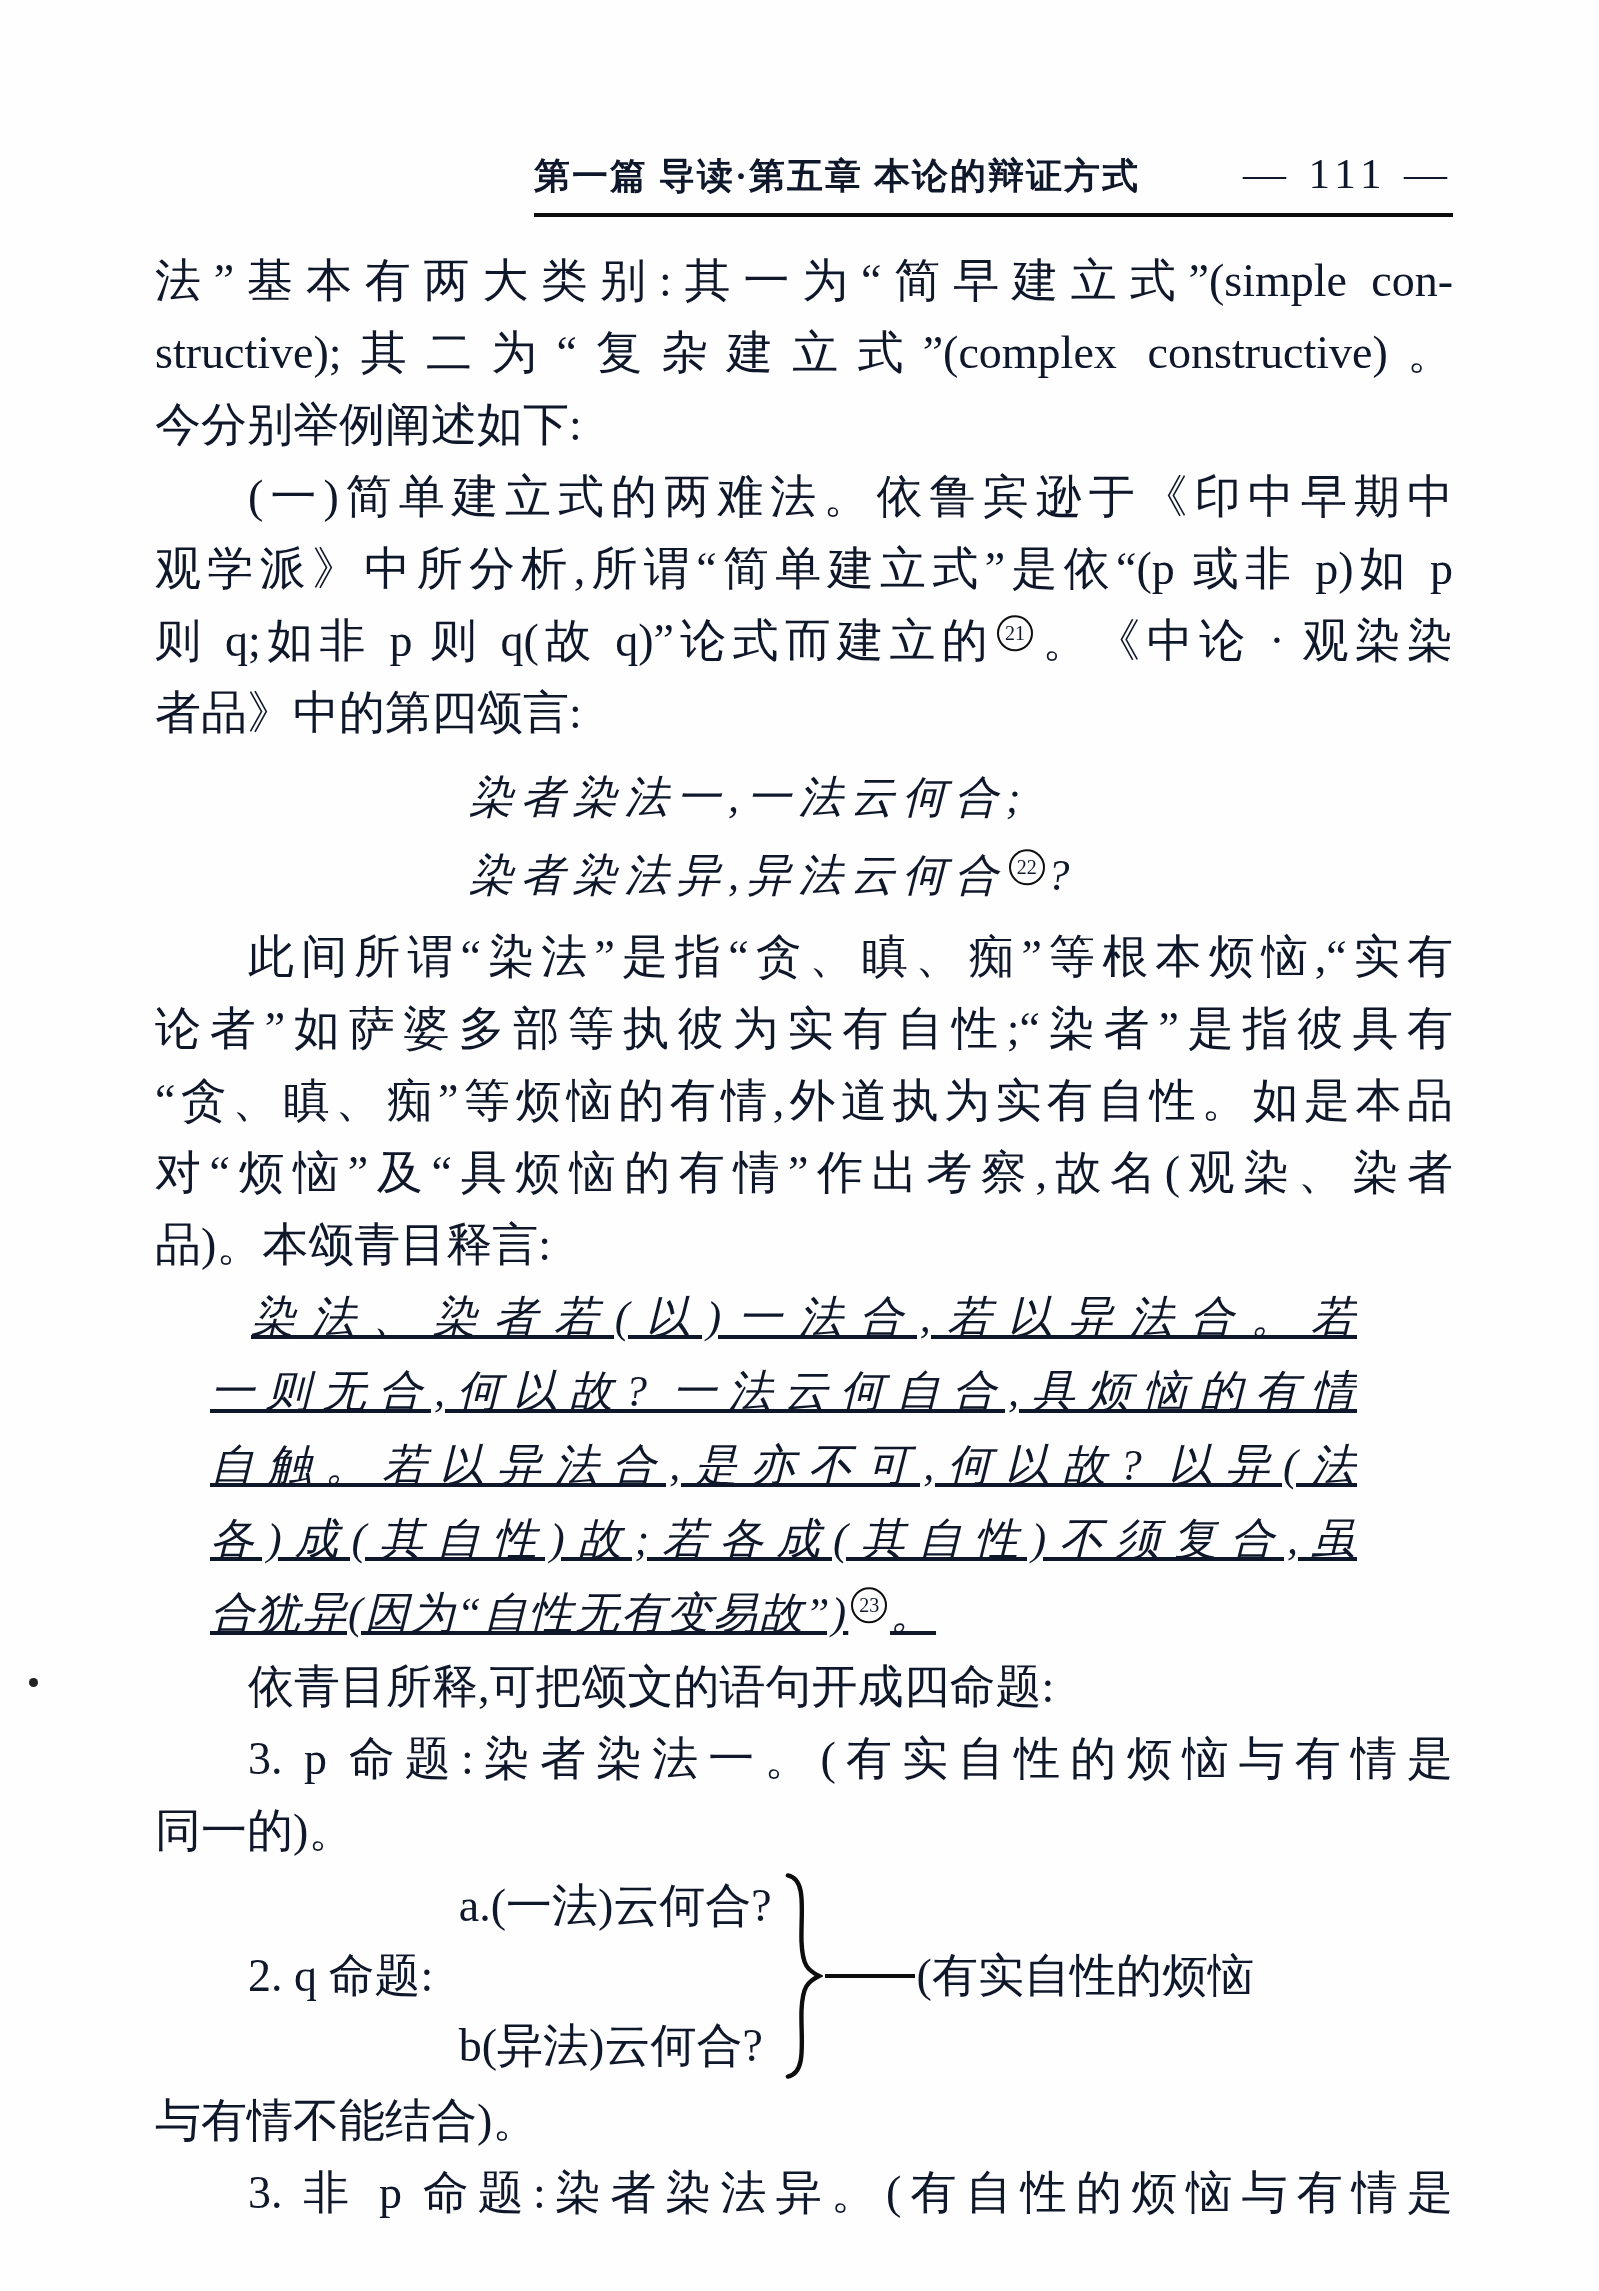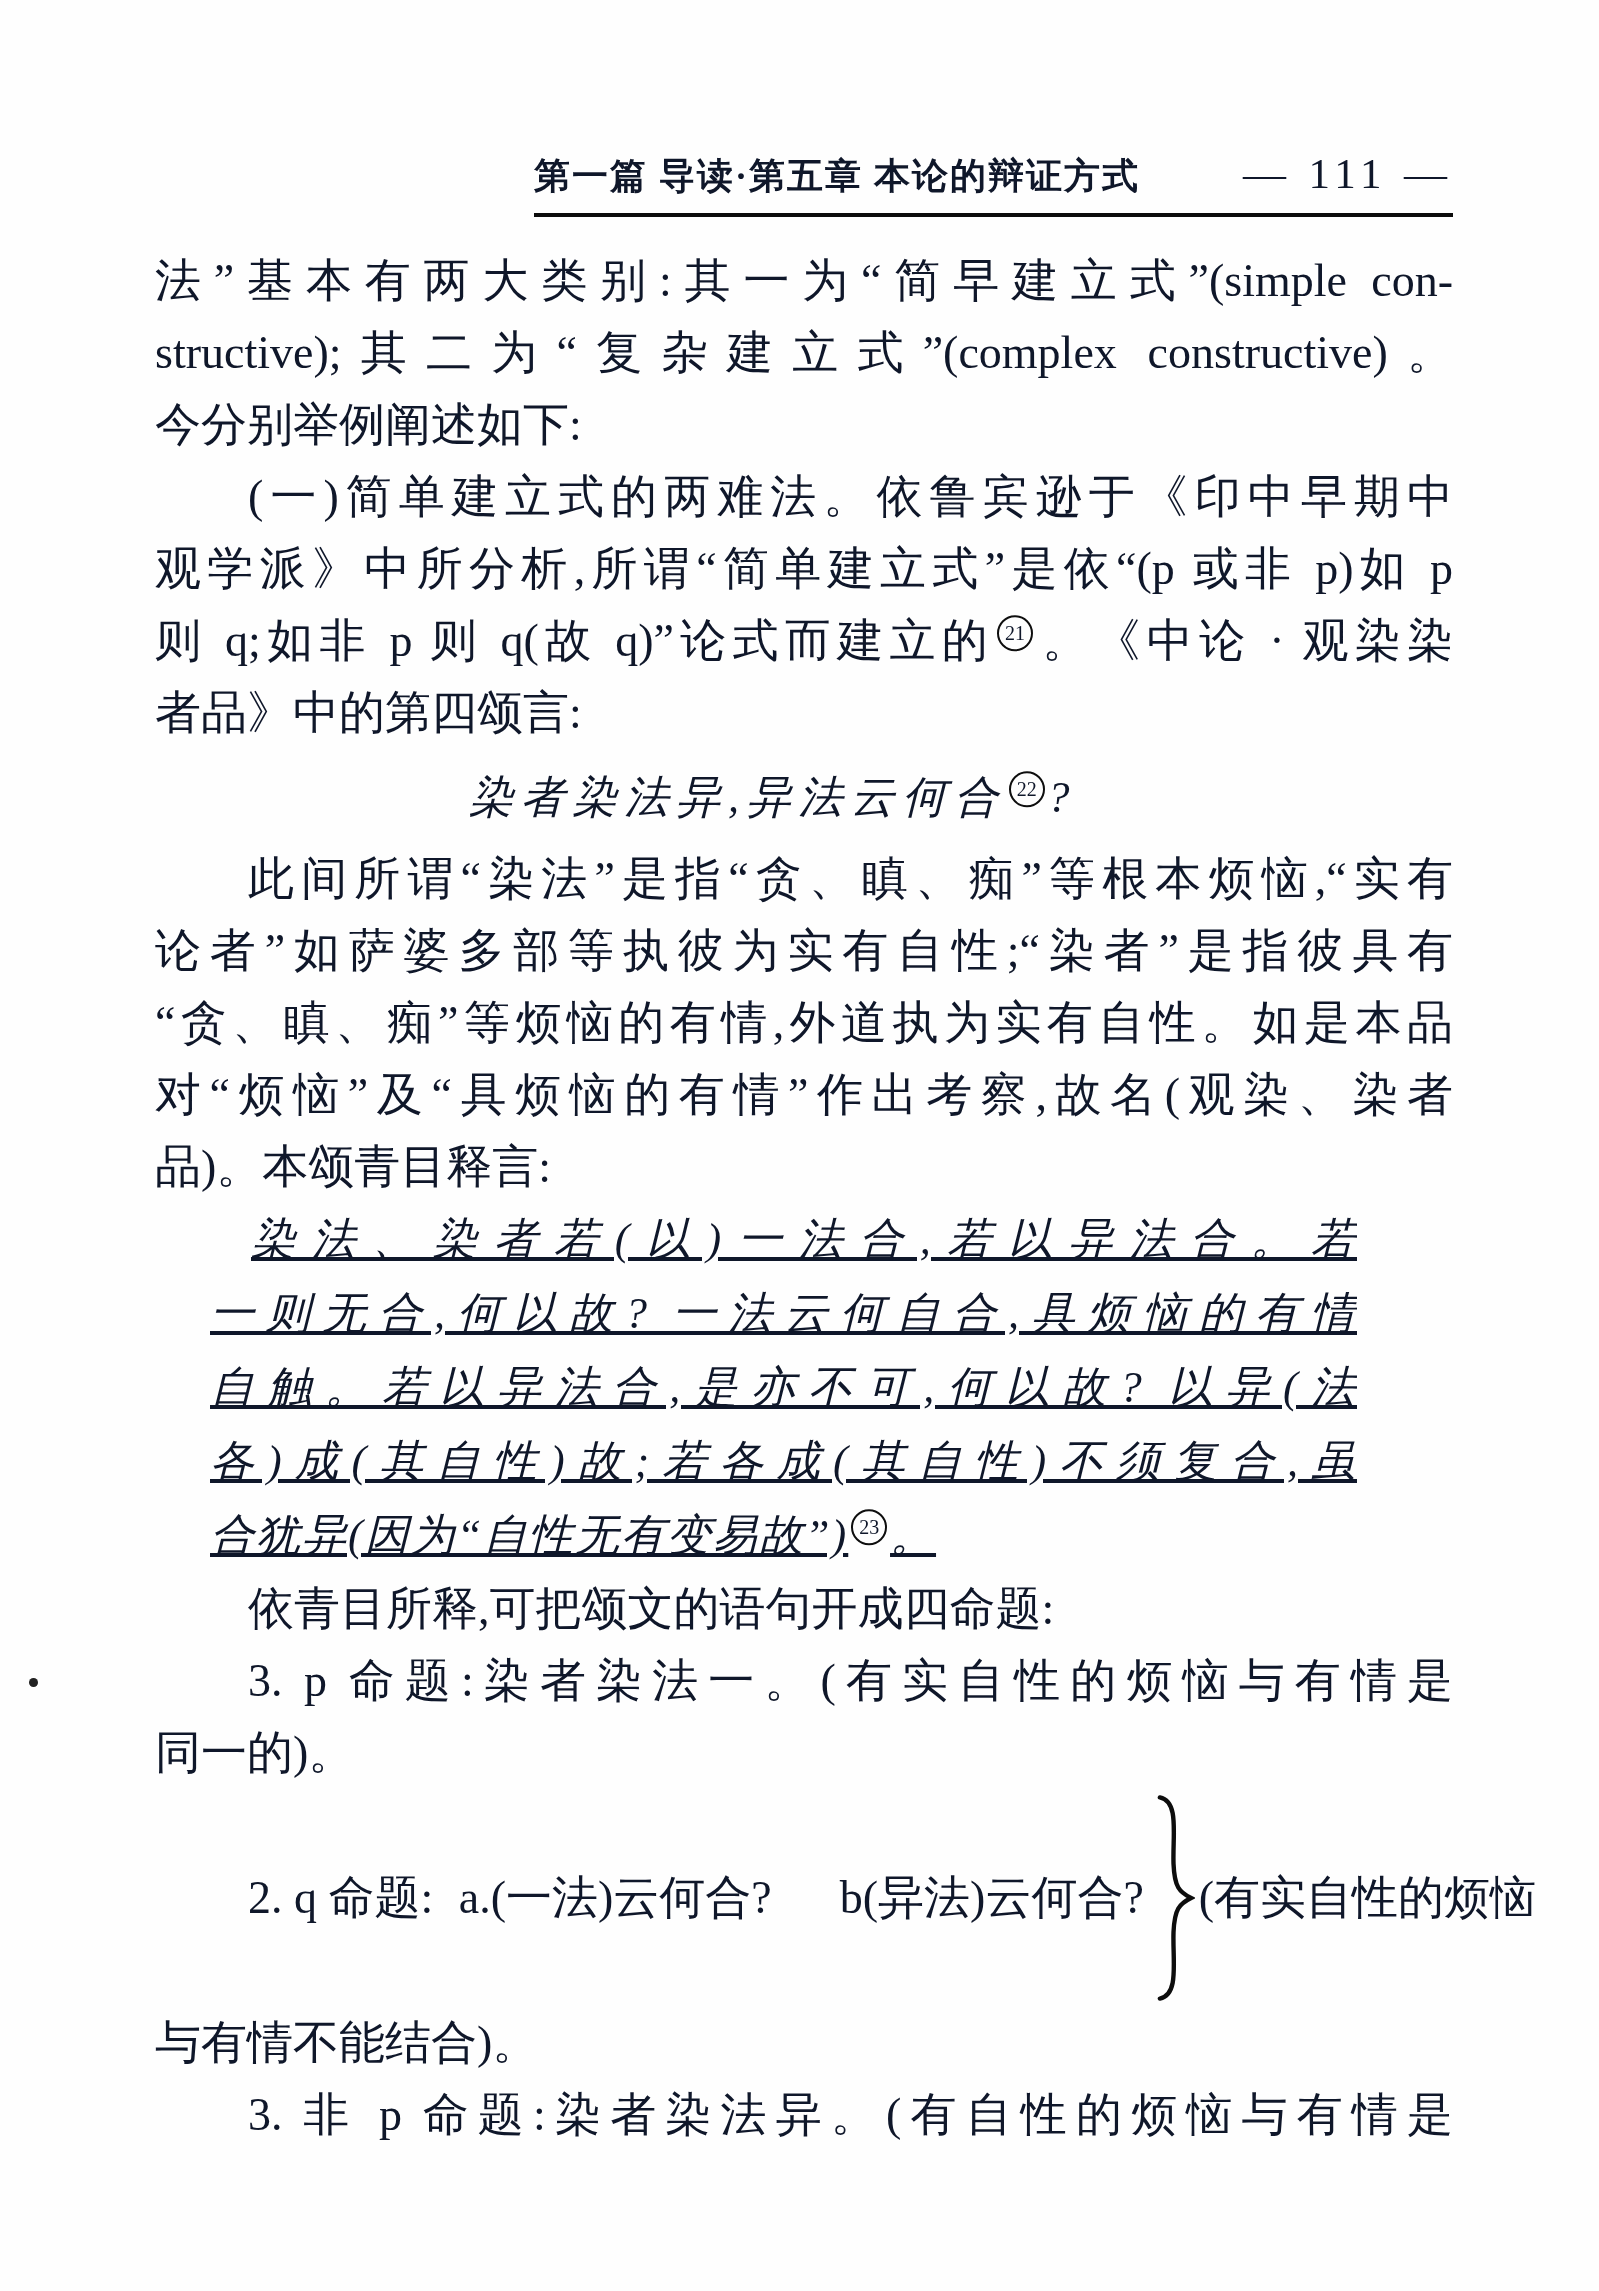--- a/index.html
+++ b/index.html
@@ -48,21 +48,21 @@
     font-size:20px; line-height:1; font-style:normal; letter-spacing:0;
     transform:translateY(-15.7px); margin:0 2.9px;
     font-family:"Liberation Serif","DejaVu Serif",serif;
   }
   
   .qblock {
     display:flex; align-items:center; height:218px; margin-left:93px;
     font-size:46px;
   }
   .qb-label { white-space:nowrap; }
-  .qb-stack { display:flex; flex-direction:row; gap:68px; margin-left:25.5px; white-space:nowrap; }
+  .qb-stack { display:flex; flex-direction:column; gap:68px; margin-left:25.5px; white-space:nowrap; }
   .qb-brace { margin-left:9.8px; display:flex; align-items:center; }
   .qb-dash  { width:90px; height:3.9px; background:#0c0c0c; margin:0 2px; }
   .qb-result { white-space:nowrap; }
   
   .speck {
     position:absolute; left:29px; top:1678px;
     width:8.8px; height:8.8px; border-radius:50%; background:#222;
   }
 </style>
 </head>
@@ -83,20 +83,21 @@
     <div class="bline just">法”基本有两大类别:其一为“简早建立式”(simple con-</div>
     <div class="bline just">structive);其二为“复杂建立式”(complex constructive)。</div>
     <div class="bline">今分别举例阐述如下:</div>
 
     <div class="bline just ind">(一)简单建立式的两难法。依鲁宾逊于《印中早期中</div>
     <div class="bline just">观学派》中所分析,所谓“简单建立式”是依“(p 或非 p)如 p</div>
     <div class="bline just"><span>则 q;如非 p 则 q(故 q)”论式而建立的</span><span class="fn">21</span><span>。《中论 · 观染染</span></div>
     <div class="bline">者品》中的第四颂言:</div>
 
     <div class="verse">
+      <div class="bline">染者染法一,一法云何合;</div>
       <div class="bline"><span>染者染法异,异法云何合</span><span class="fn">22</span><span>?</span></div>
     </div>
 
     <div class="bline just ind">此间所谓“染法”是指“贪、瞋、痴”等根本烦恼,“实有</div>
     <div class="bline just">论者”如萨婆多部等执彼为实有自性;“染者”是指彼具有</div>
     <div class="bline just">“贪、瞋、痴”等烦恼的有情,外道执为实有自性。如是本品</div>
     <div class="bline just">对“烦恼”及“具烦恼的有情”作出考察,故名(观染、染者</div>
     <div class="bline">品)。本颂青目释言:</div>
 
     <div class="quote">

